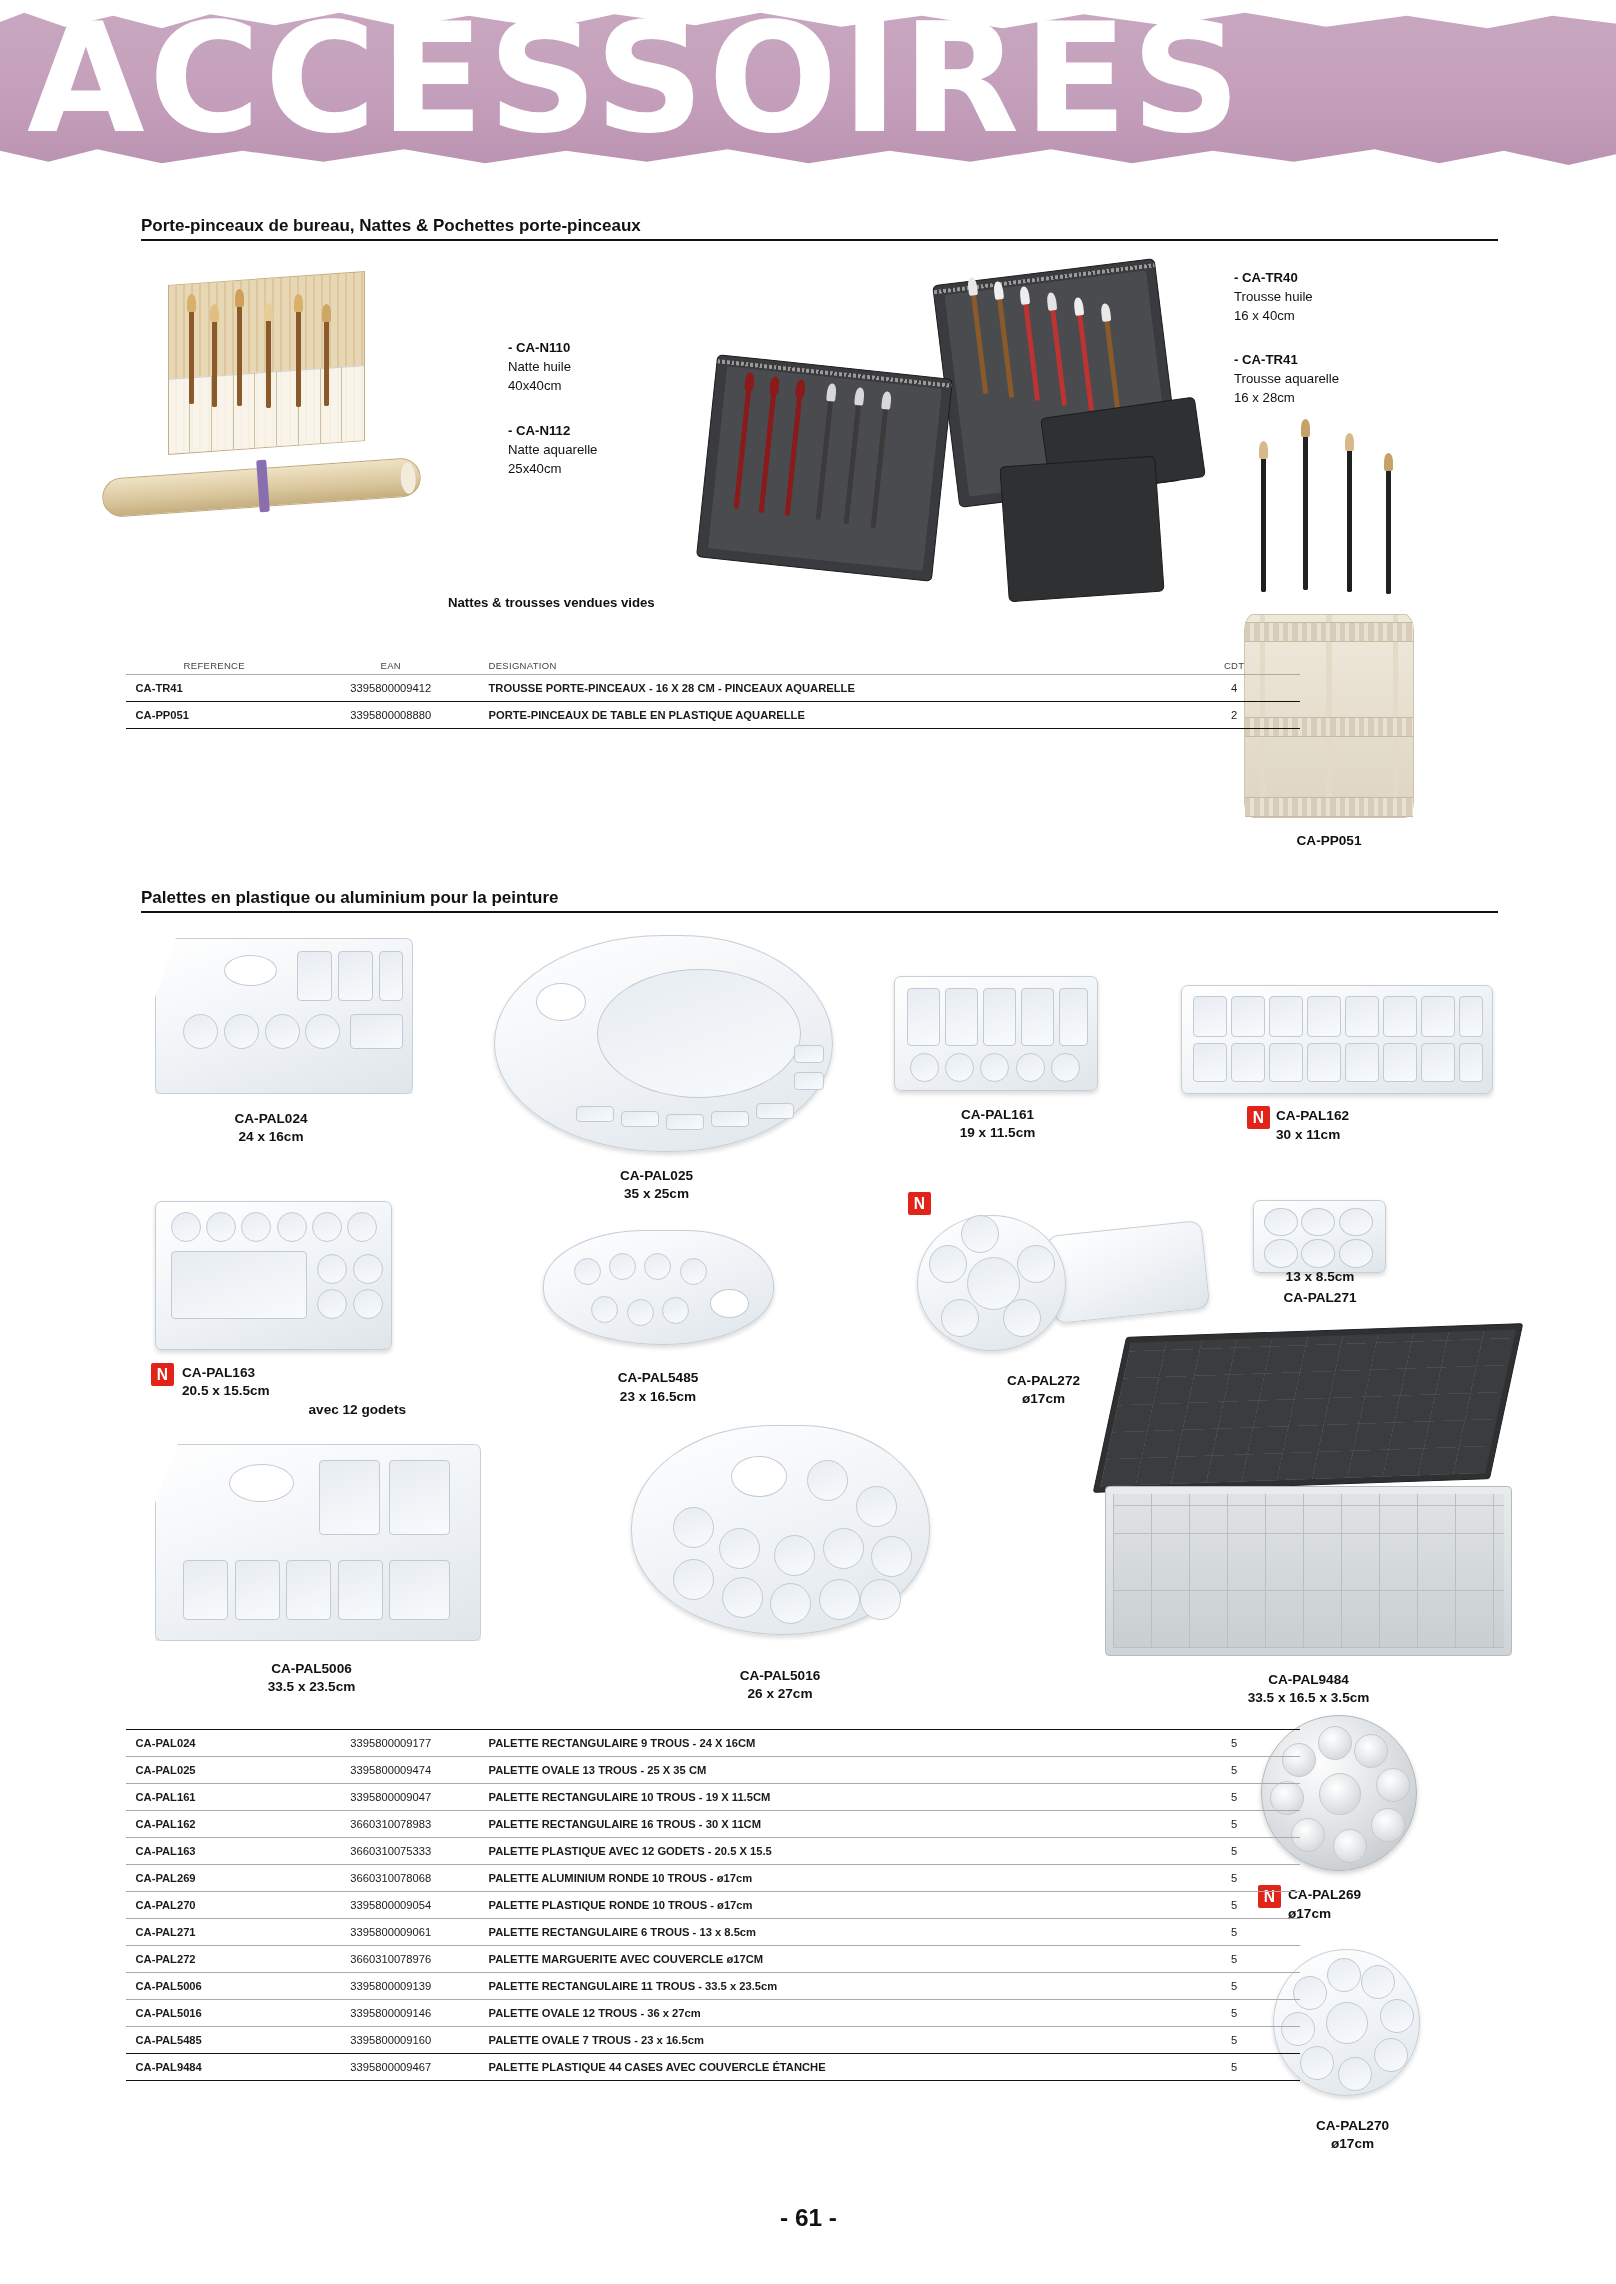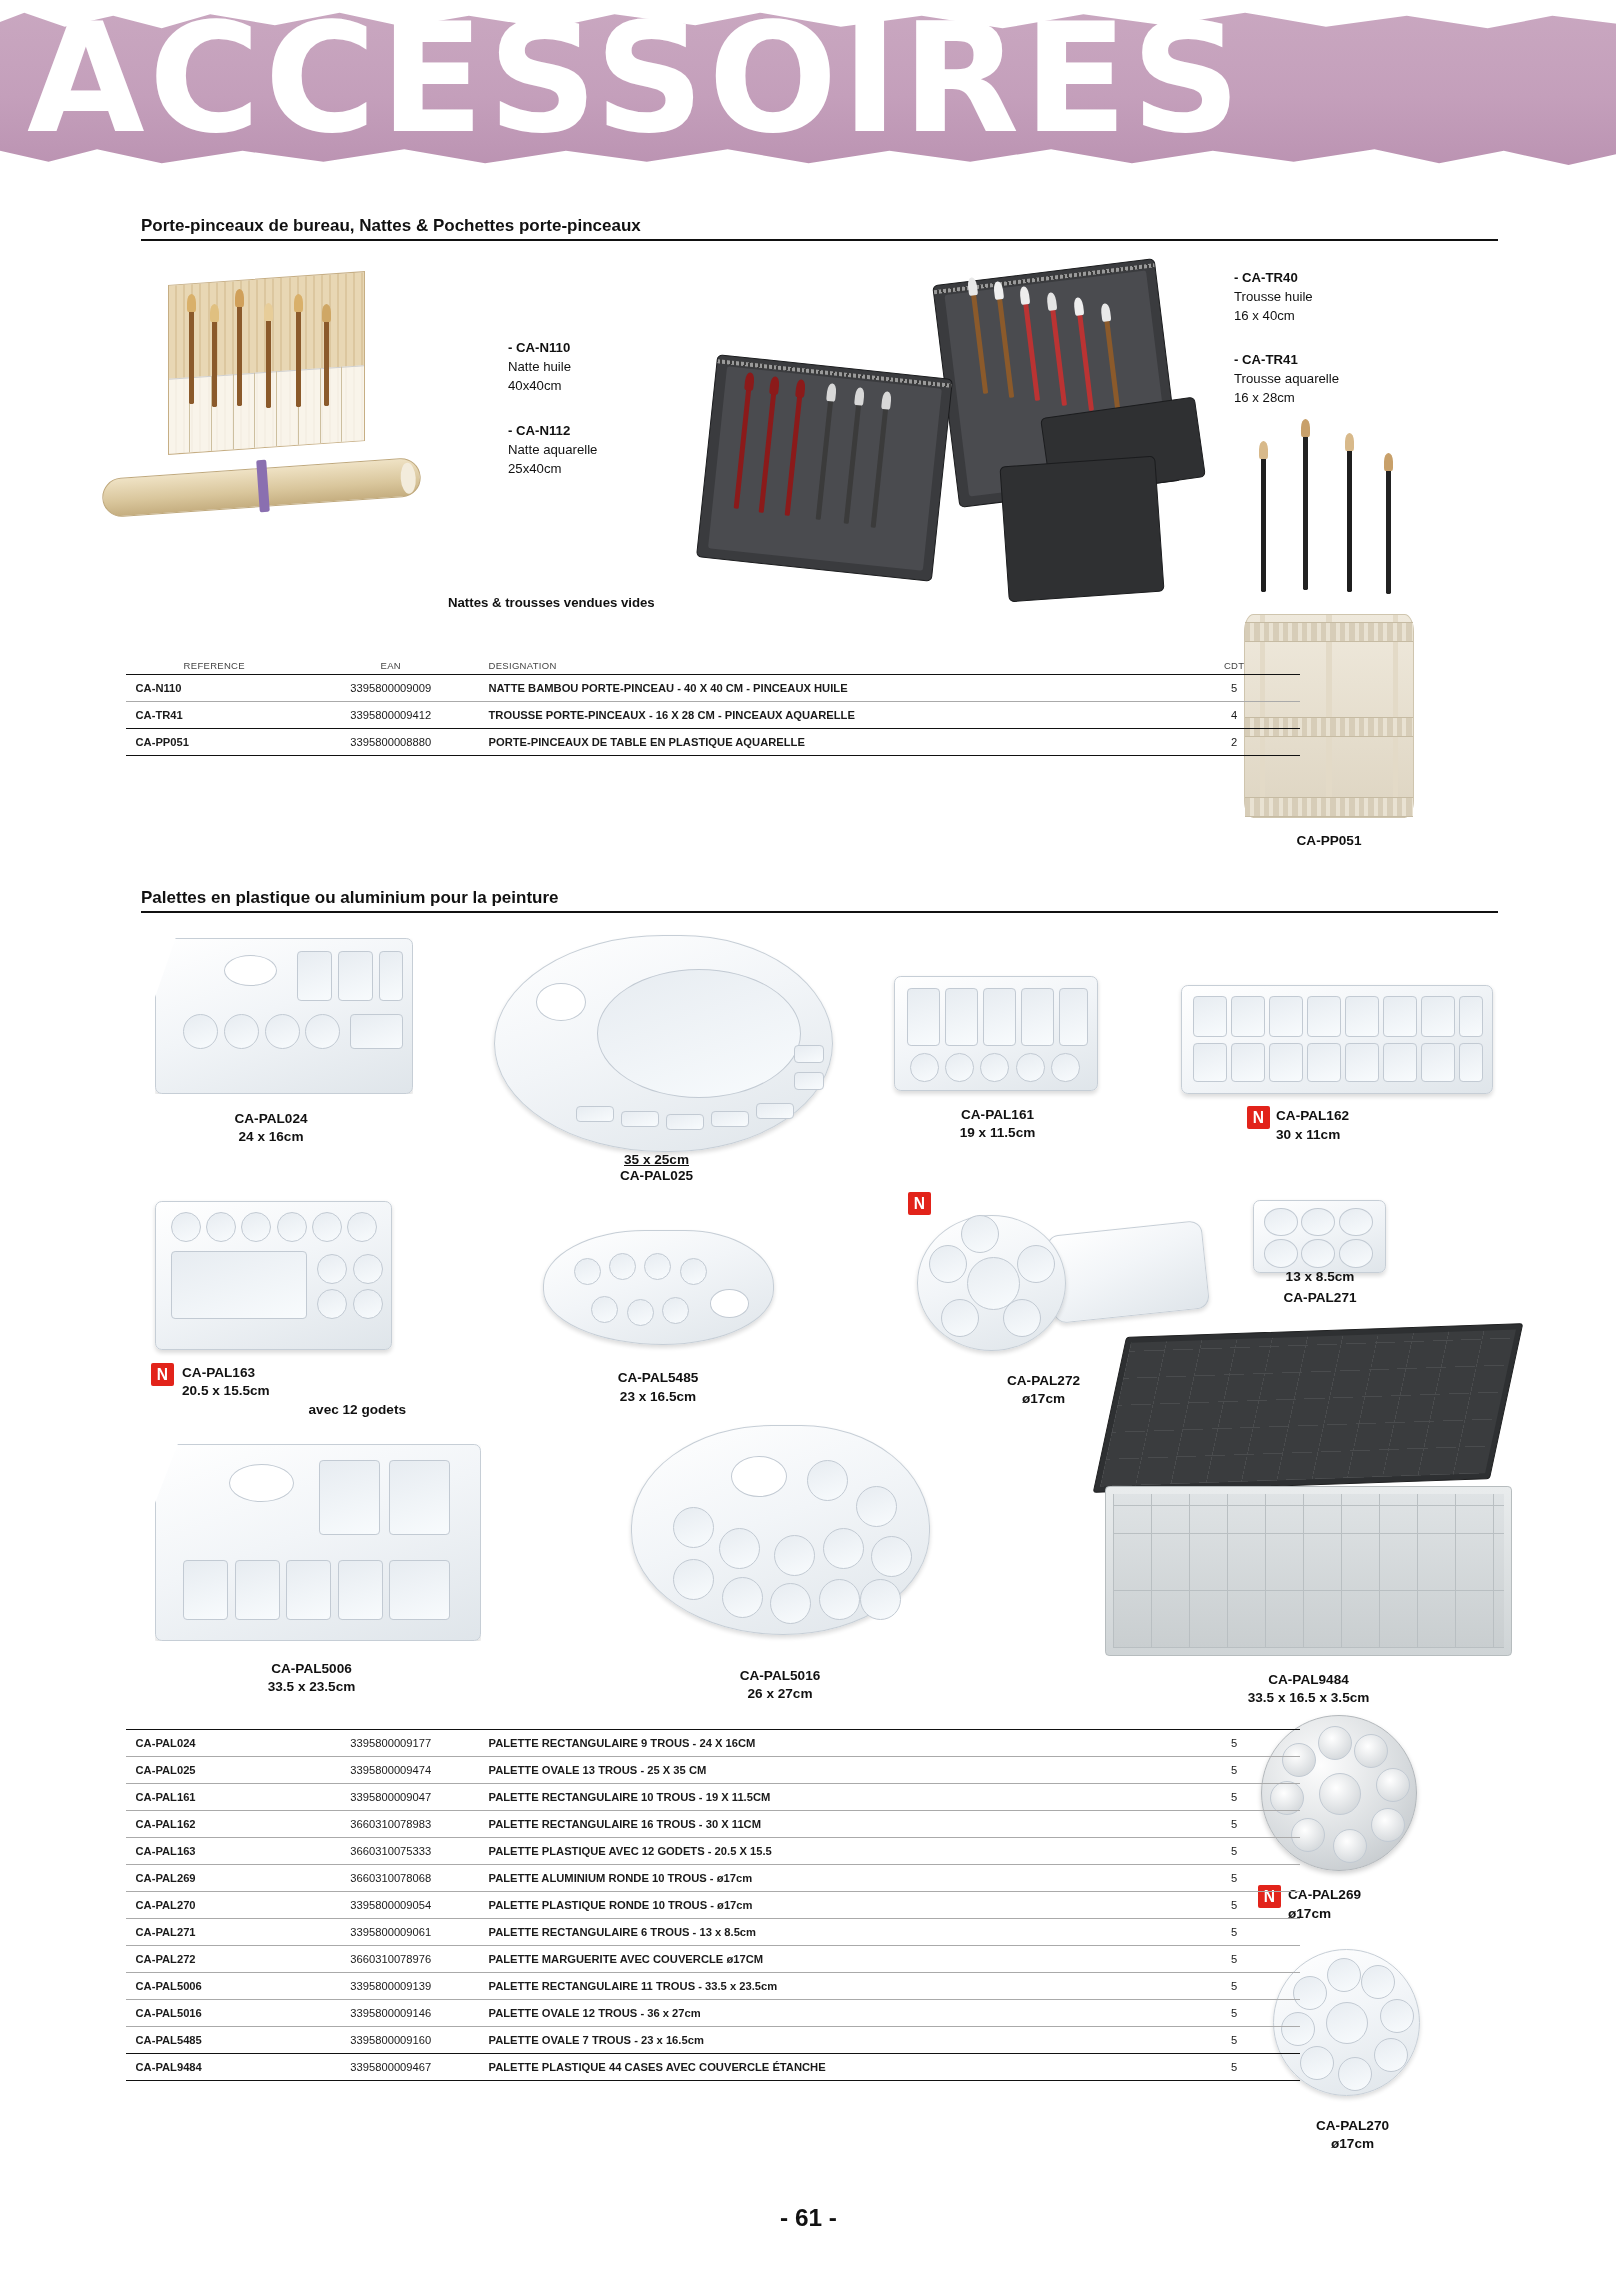--- a/index.html
+++ b/index.html
@@ -352,26 +352,20 @@
 
 <table class="tbl" style="left:126px; top:657px; width:1174px;">
   <tbody>
     <tr class="t-hdr">
       <td class="c-ref" style="text-align:center;padding-left:0 !important;font-weight:400;">REFERENCE</td>
       <td class="c-ean">EAN</td>
       <td class="c-des l">DESIGNATION</td>
       <td class="c-cdt">CDT</td>
     </tr>
 
-    <tr class="row line-thick">
-      <td class="c-ref">CA-N110</td>
-      <td class="c-ean">3395800009009</td>
-      <td class="c-des">NATTE BAMBOU PORTE-PINCEAU - 40 X 40 CM - PINCEAUX HUILE</td>
-      <td class="c-cdt">5</td>
-    </tr>
     <tr class="row line-thin">
       <td class="c-ref">CA-TR41</td>
       <td class="c-ean">3395800009412</td>
       <td class="c-des">TROUSSE PORTE-PINCEAUX - 16 X 28 CM - PINCEAUX AQUARELLE</td>
       <td class="c-cdt">4</td>
     </tr>
     <tr class="row line-thick line-bot">
       <td class="c-ref">CA-PP051</td>
       <td class="c-ean">3395800008880</td>
       <td class="c-des">PORTE-PINCEAUX DE TABLE EN PLASTIQUE AQUARELLE</td>
@@ -407,21 +401,21 @@
     <div class="well" style="left:81px; top:170px; width:38px; height:16.3px;"></div>
     <div class="well" style="left:126px; top:175px; width:38px; height:16.3px;"></div>
     <div class="well" style="left:171px; top:178px; width:38px; height:16.3px;"></div>
     <div class="well" style="left:216px; top:175px; width:38px; height:16.3px;"></div>
     <div class="well" style="left:261px; top:167px; width:38px; height:16.3px;"></div>
     <div class="well" style="left:299px; top:109px; width:30px; height:17.6px;"></div>
     <div class="well" style="left:299px; top:136px; width:30px; height:17.6px;"></div>
   </div>
 </div>
 <div class="caption" style="left:487px; top:1167px; width:339px;">CA-PAL025</div>
-<div class="caption" style="left:487px; top:1151px; width:339px;text-decoration:underline;">35 x 25cm</div>
+<div class="caption" style="left:487px; top:1185px; width:339px;">35 x 25cm</div>
 
 <div class="ph">
   <div class="pal rect" style="left:894px; top:976px; width:204px; height:115px;">
     <div class="well" style="left:12.2px; top:11px; width:33px; height:58px;"></div>
     <div class="well" style="left:50px; top:11px; width:33px; height:58px;"></div>
     <div class="well" style="left:88px; top:11px; width:33px; height:58px;"></div>
     <div class="well" style="left:126px; top:11px; width:33px; height:58px;"></div>
     <div class="well" style="left:164px; top:11px; width:28.5px; height:58px;"></div>
     <div class="well round" style="left:15px; top:76px; width:28.5px; height:28.5px;"></div>
     <div class="well round" style="left:50px; top:76px; width:28.5px; height:28.5px;"></div>

